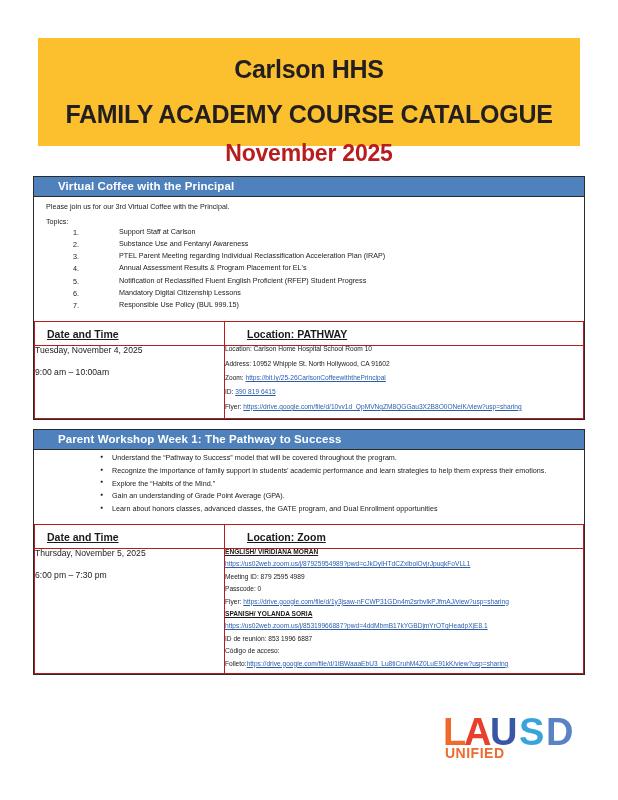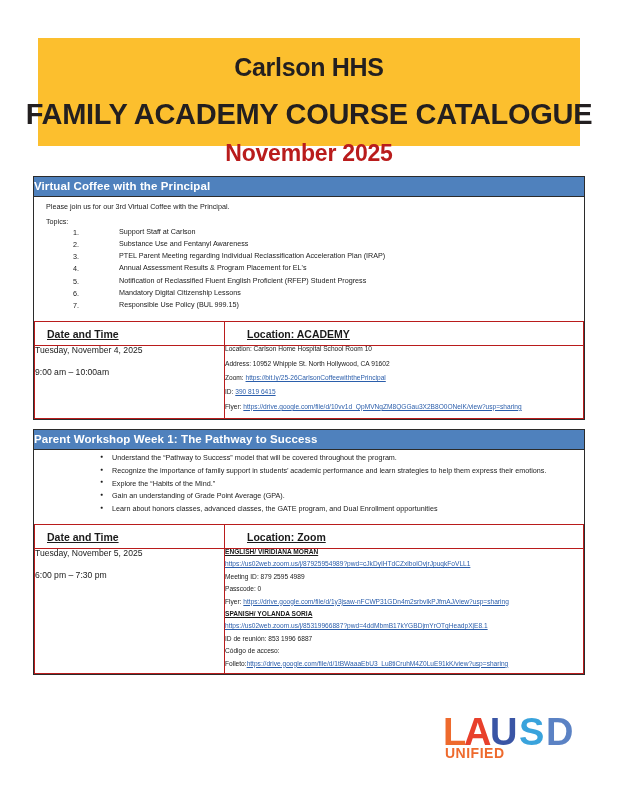--- a/index.html
+++ b/index.html
@@ -32,21 +32,21 @@
     margin-top: 8px;
   }
   .banner-line1 {
     font-size: 25px;
     font-weight: bold;
     color: #231f20;
     letter-spacing: -0.3px;
     margin-bottom: 16px;
   }
   .banner-line2 {
-    font-size: 29px;
+    font-size: 25px;
     font-weight: bold;
     color: #231f20;
     letter-spacing: -0.3px;
     white-space: nowrap;
   }
   .month-line {
     position: absolute;
     left: 0;
     top: 140px;
     width: 618px;
@@ -64,21 +64,21 @@
     width: 552px;
     box-sizing: border-box;
     border: 1px solid #2b2b2b;
     background: #ffffff;
   }
   .section-header {
     background: #4f81bd;
     color: #ffffff;
     font-size: 11.5px;
     font-weight: bold;
-    padding: 2px 0 3px 0;
+    padding: 2px 0 3px 24px;
     letter-spacing: 0.1px;
     border-bottom: 1px solid #2b2b2b;
     line-height: 1.25;
   }
   .section-body {
     padding: 5px 7px 7px 7px;
   }
 
   .intro-line {
     font-size: 7.2px;
@@ -217,21 +217,21 @@
       <li><span>Responsible Use Policy (BUL 999.15)</span></li>
     </ol>
   </div>
   <table class="dt-table">
     <tbody>
         <tr>
       <td class="col-left">
         <span class="dt-head">Date and Time</span>
       </td>
       <td class="col-right">
-        <span class="dt-head-right">Location: ACADEMY</span>
+        <span class="dt-head-right">Location: PATHWAY</span>
       </td>
     </tr>
     <tr>
       <td class="col-left dt-cell-left">
         <div>Tuesday, November 4, 2025</div>
         <div>9:00 am – 10:00am</div>
       </td>
       <td class="col-right dt-cell-right">
         <div class="row">Location: Carlson Home Hospital School Room 10</div>
         <div class="row">Address: 10952 Whipple St. North Hollywood, CA 91602</div>
@@ -260,21 +260,21 @@
         <tr>
       <td class="col-left">
         <span class="dt-head">Date and Time</span>
       </td>
       <td class="col-right">
         <span class="dt-head-right">Location: Zoom</span>
       </td>
     </tr>
     <tr>
       <td class="col-left dt-cell-left">
-        <div>Tuesday, November 5, 2025</div>
+        <div>Thursday, November 5, 2025</div>
         <div>6:00 pm – 7:30 pm</div>
       </td>
       <td class="col-right dt-cell-right">
         <div class="row tight lang-head">ENGLISH/ VIRIDIANA MORAN</div>
         <div class="row tight"><a class="lnk" href="#">https://us02web.zoom.us/j/87925954989?pwd=cJkDyIHTdCZxlbolOvjrJpuqkFoVLL1</a></div>
         <div class="row tight">Meeting ID: 879 2595 4989</div>
         <div class="row tight">Passcode: 0</div>
         <div class="row tight"><span>Flyer: </span><a class="lnk" href="#">https://drive.google.com/file/d/1y3jsaw-nFCWP31GDn4m2srbvIkPJfmAJ/view?usp=sharing</a></div>
         <div class="row tight lang-head">SPANISH/ YOLANDA SORIA</div>
         <div class="row tight"><a class="lnk" href="#">https://us02web.zoom.us/j/85319966887?pwd=4ddMbmB17kYGBDjmYrOTgHeadpXjE8.1</a></div>

